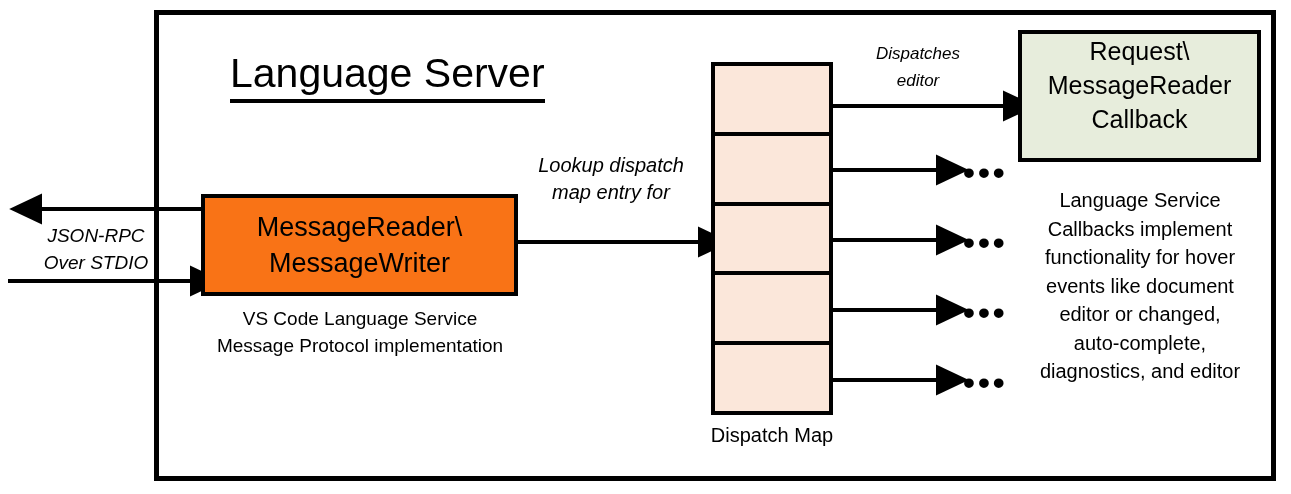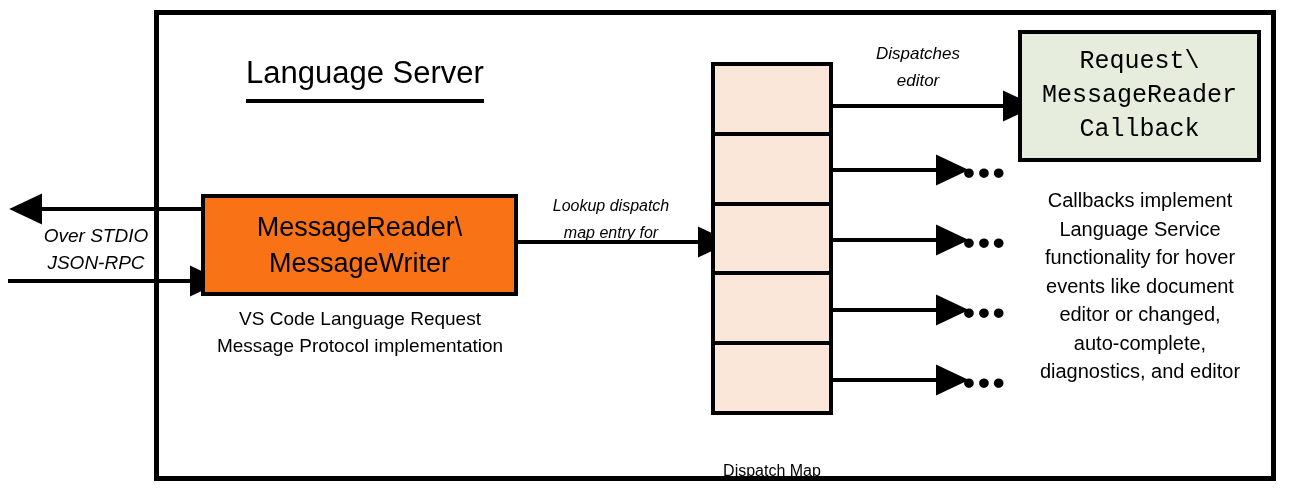--- a/index.html
+++ b/index.html
@@ -31,29 +31,28 @@
     left: 154px; top: 10px;
     width: 1122px; height: 471px;
     border: 5px solid #000;
     box-sizing: border-box;
   }
 
   
   .title {
     left: 230px; top: 48px;
     width: 400px;
-    font-size: 31px;
+    font-size: 41px;
     line-height: 50px;
     text-align: center;
     white-space: nowrap;
     border-bottom: 4px solid #000;
     padding-bottom: 1px;
     display: inline-block;
     width: auto;
-    margin-left: 16px;
   }
 
   
   .msgbox {
     left: 201px; top: 194px;
     width: 317px; height: 102px;
     background: #f97316;
     border: 4px solid #000;
     box-sizing: border-box;
     display: flex;
@@ -79,25 +78,24 @@
     font-size: 19px;
     line-height: 27px;
     font-style: italic;
     text-align: center;
   }
 
   
   .lookup {
     left: 516px; top: 152px;
     width: 190px;
-    font-size: 16px;
+    font-size: 20px;
     line-height: 27px;
     font-style: italic;
     text-align: center;
-    margin-top: 40px;
   }
 
   
   .dispatches {
     left: 838px; top: 40px;
     width: 160px;
     font-size: 17px;
     line-height: 27px;
     font-style: italic;
     text-align: center;
@@ -117,41 +115,39 @@
     flex: 1 1 0;
     border-bottom: 4px solid #000;
     box-sizing: border-box;
     position: relative;
   }
   .dmap-cell:last-child { border-bottom: none; }
 
   .dmap-caption {
     left: 648px; top: 421px;
     width: 248px;
-    font-size: 16px;
+    font-size: 20px;
     line-height: 28px;
     text-align: center;
-    margin-top: 36px;
   }
 
   
   .cbbox {
     left: 1018px; top: 30px;
     width: 243px; height: 132px;
     background: #E7EDDC;
     border: 4px solid #000;
     box-sizing: border-box;
     display: flex;
     flex-direction: column;
     align-items: center;
-    justify-content: center;
+    justify-content: flex-start;
     font-size: 25px;
     line-height: 34px;
     text-align: center;
-    font-family: Liberation Mono, monospace;
   }
   .cbbox-caption {
     left: 1012px; top: 186px;
     width: 256px;
     font-size: 20px;
     line-height: 28.5px;
     text-align: center;
   }
 
   
@@ -215,30 +211,30 @@
       <line x1="790" y1="310" x2="938" y2="310" stroke="#000" stroke-width="4" marker-end="url(#arrowR)"></line>
     </g>
 
     <g>
       <circle cx="790" cy="380" r="14" fill="#000"></circle>
       <line x1="790" y1="380" x2="938" y2="380" stroke="#000" stroke-width="4" marker-end="url(#arrowR)"></line>
     </g>
   </svg>
 
   <div class="abs jsonrpc">
+    <div>JSON-RPC</div>
     <div>Over STDIO</div>
-    <div>JSON-RPC</div>
   </div>
 
   <div class="abs msgbox">
     <div>MessageReader\</div>
     <div>MessageWriter</div>
   </div>
   <div class="abs msgbox-caption">
-    <div>VS Code Language Request</div>
+    <div>VS Code Language Service</div>
     <div>Message Protocol implementation</div>
   </div>
 
   <div class="abs lookup">
     <div>Lookup dispatch</div>
     <div>map entry for</div>
   </div>
 
   <div class="abs dispatches">
     <div>Dispatches</div>
@@ -260,22 +256,22 @@
   <div class="abs ellipsis" style="left:963px; top:232px;">•••</div>
   <div class="abs ellipsis" style="left:963px; top:302px;">•••</div>
   <div class="abs ellipsis" style="left:963px; top:372px;">•••</div>
 
   <div class="abs cbbox">
     <div>Request\</div>
     <div>MessageReader</div>
     <div>Callback</div>
   </div>
   <div class="abs cbbox-caption">
+    <div>Language Service</div>
     <div>Callbacks implement</div>
-    <div>Language Service</div>
     <div>functionality for hover</div>
     <div>events like document</div>
     <div>editor or changed,</div>
     <div>auto-complete,</div>
     <div>diagnostics, and editor</div>
   </div>
 
 </div>
 
 </body></html>

